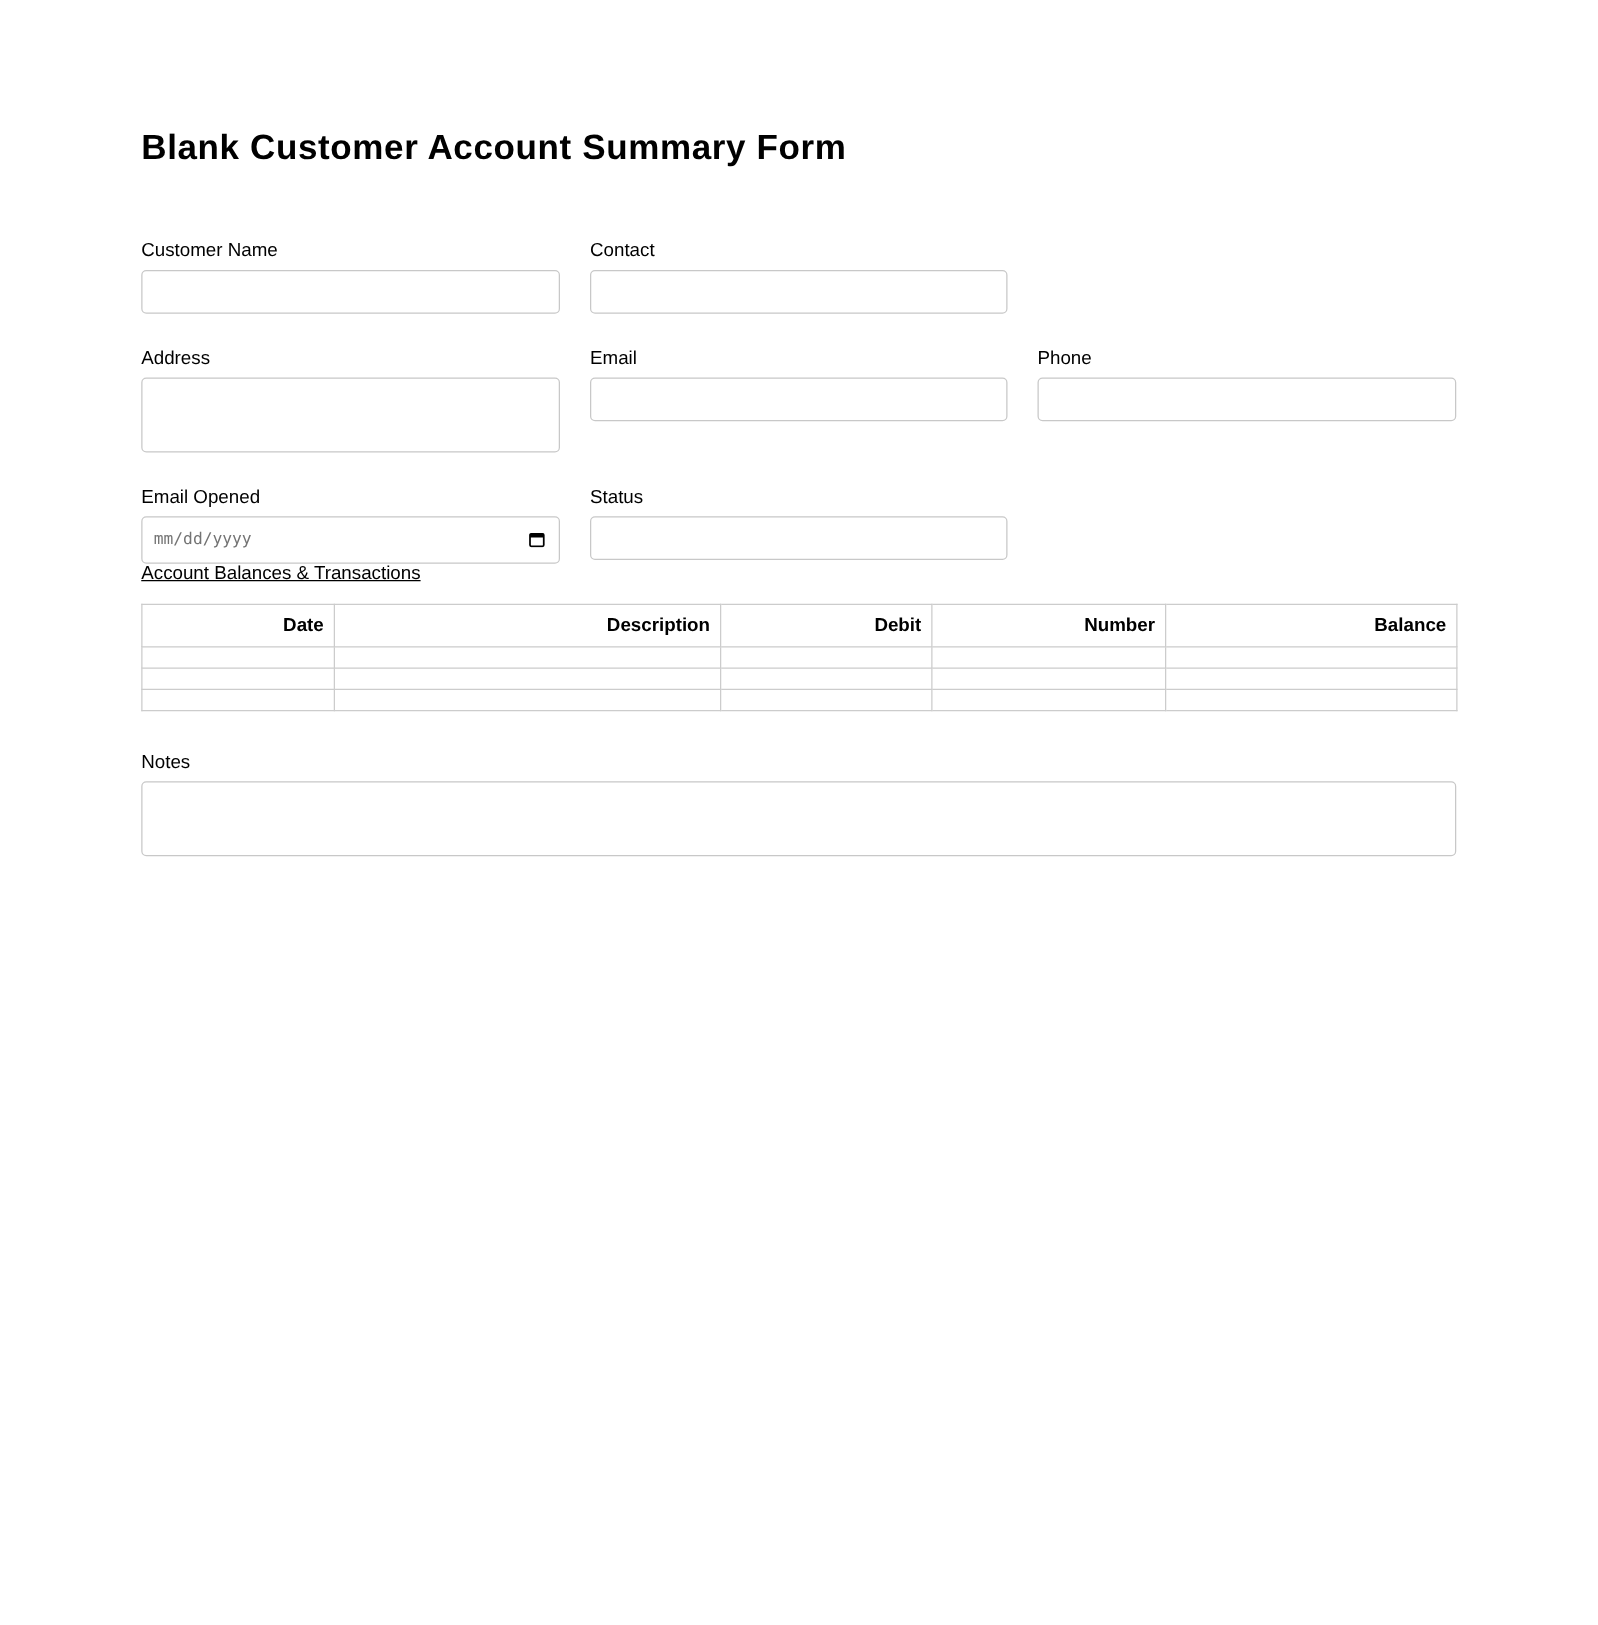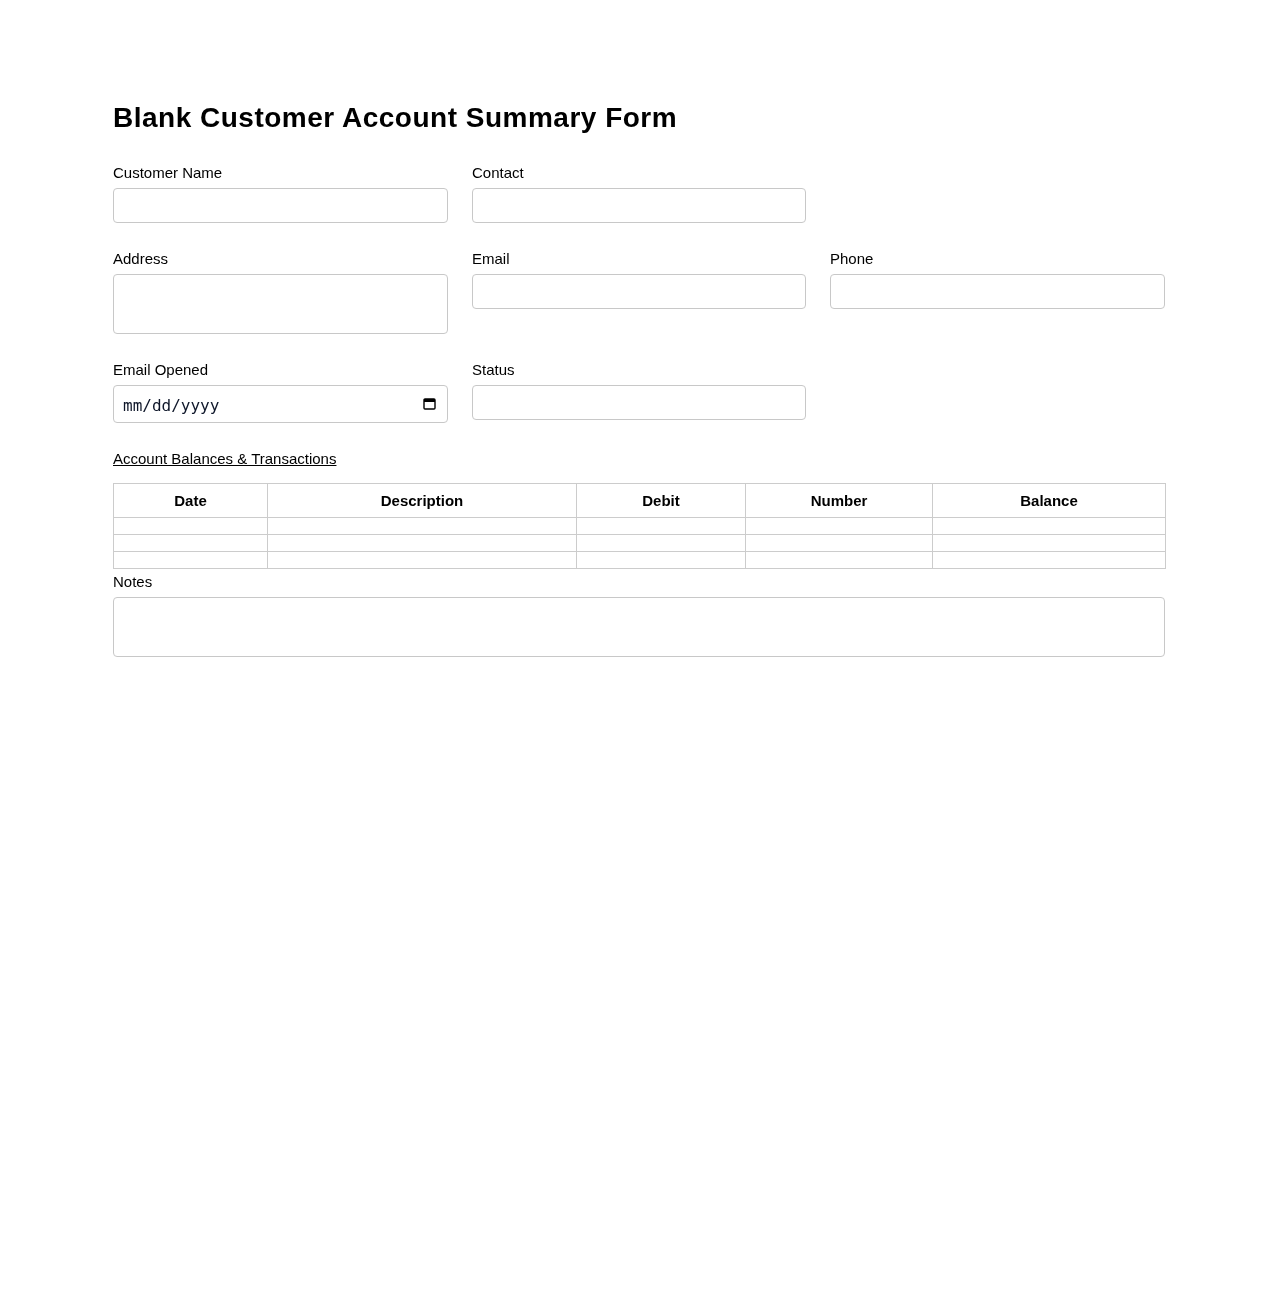--- a/index.html
+++ b/index.html
@@ -34,20 +34,21 @@
       display: grid;
       grid-template-columns: 335px 334px 335px;
       column-gap: 24px;
     }
     .field label {
       display: block;
       font-size: 15px;
       line-height: 18px;
       margin-bottom: 6px;
       white-space: nowrap;
+      margin-top: 28px;
     }
     .field input, .field textarea {
       display: block;
       width: 100%;
       height: 35px;
       border: 1px solid #c8c8c8;
       border-radius: 4px;
       background: #fff;
       font-family: "Liberation Sans", sans-serif;
       font-size: 15px;
@@ -61,22 +62,22 @@
       height: 38px;
       border: 1px solid #c8c8c8;
       border-radius: 4px;
       background: #fff;
     }
     .date-box .date-placeholder {
       position: absolute;
       left: 9px;
       top: 10px;
       font-family: "DejaVu Sans Mono", monospace;
-      font-size: 16px;
-      color: #0f172a;
+      font-size: 13px;
+      color: #737373;
     }
     .date-box .cal-icon {
       position: absolute;
       right: 11px;
       top: 11px;
       width: 13px;
       height: 13px;
     }
     .section-label {
       position: absolute;
@@ -90,21 +91,21 @@
     table {
       position: absolute;
       left: 0;
       top: 483px;
       width: 1052px;
       border-collapse: collapse;
       table-layout: fixed;
     }
     th, td {
       border: 1px solid #cccccc;
-      text-align: center;
+      text-align: right;
       padding: 0 8px;
     }
     th {
       height: 34px;
       font-weight: bold;
       font-size: 15px;
     }
     td { height: 17px; }
     .notes {
       position: absolute;

